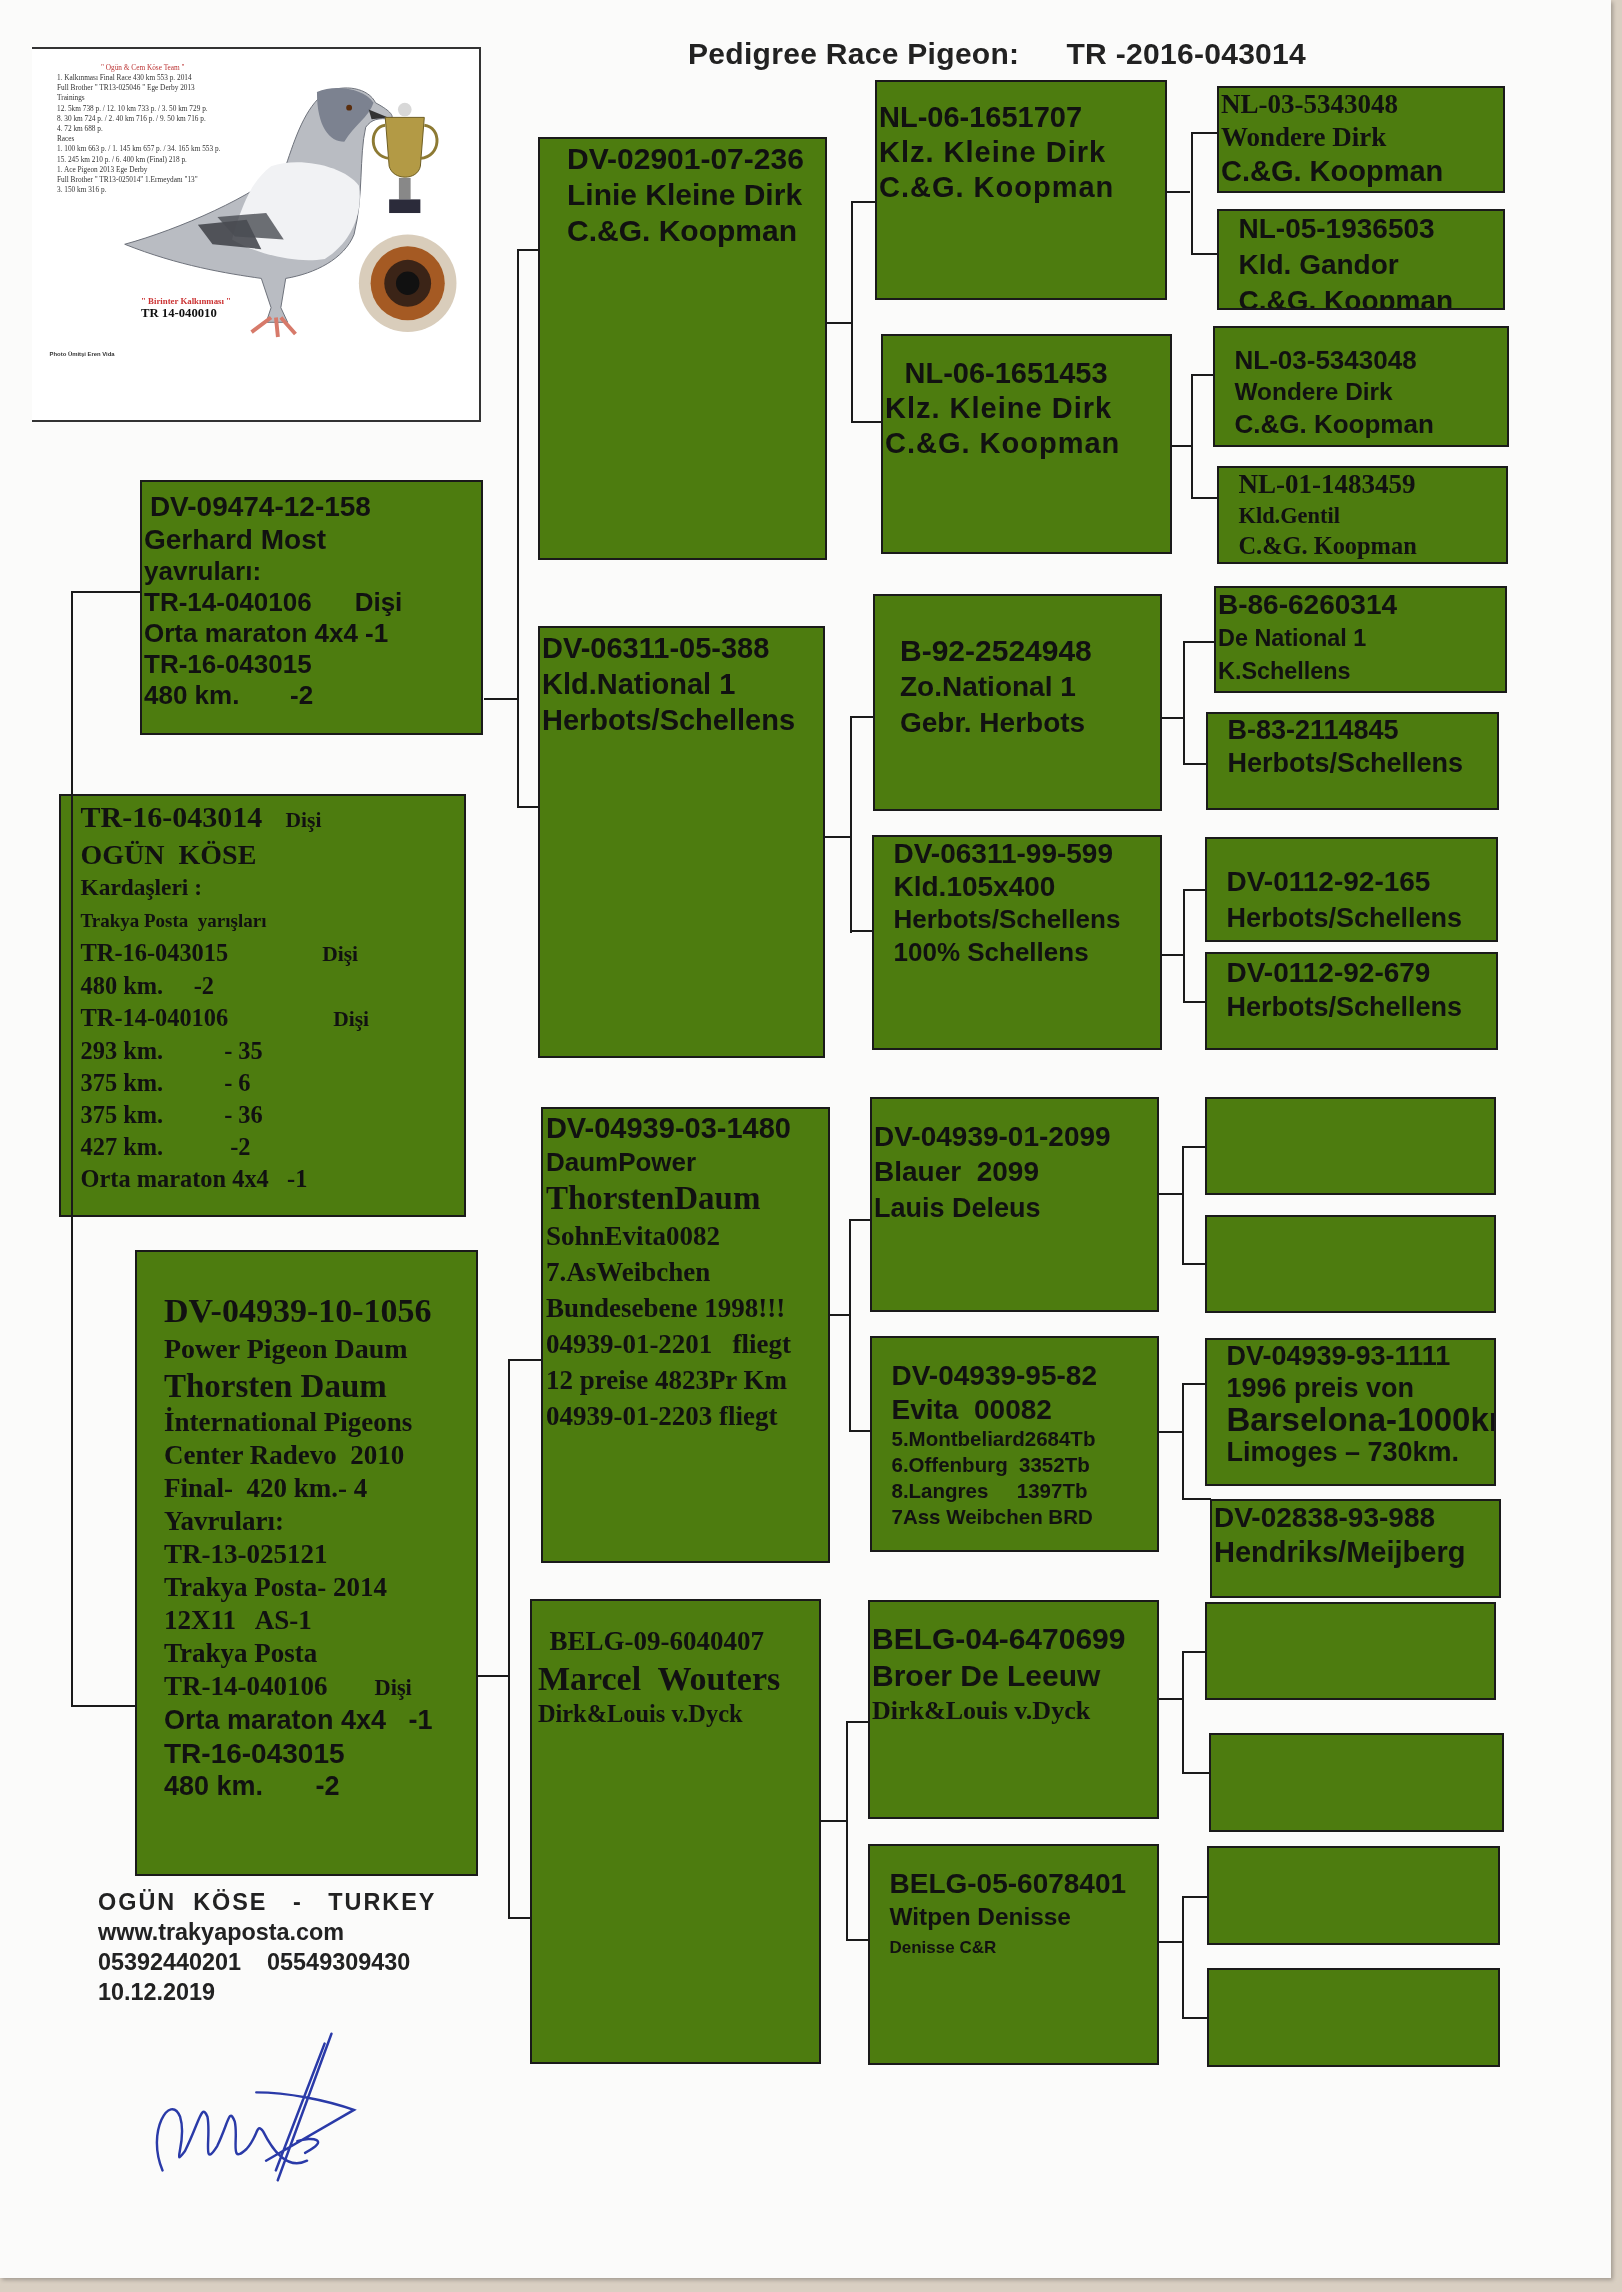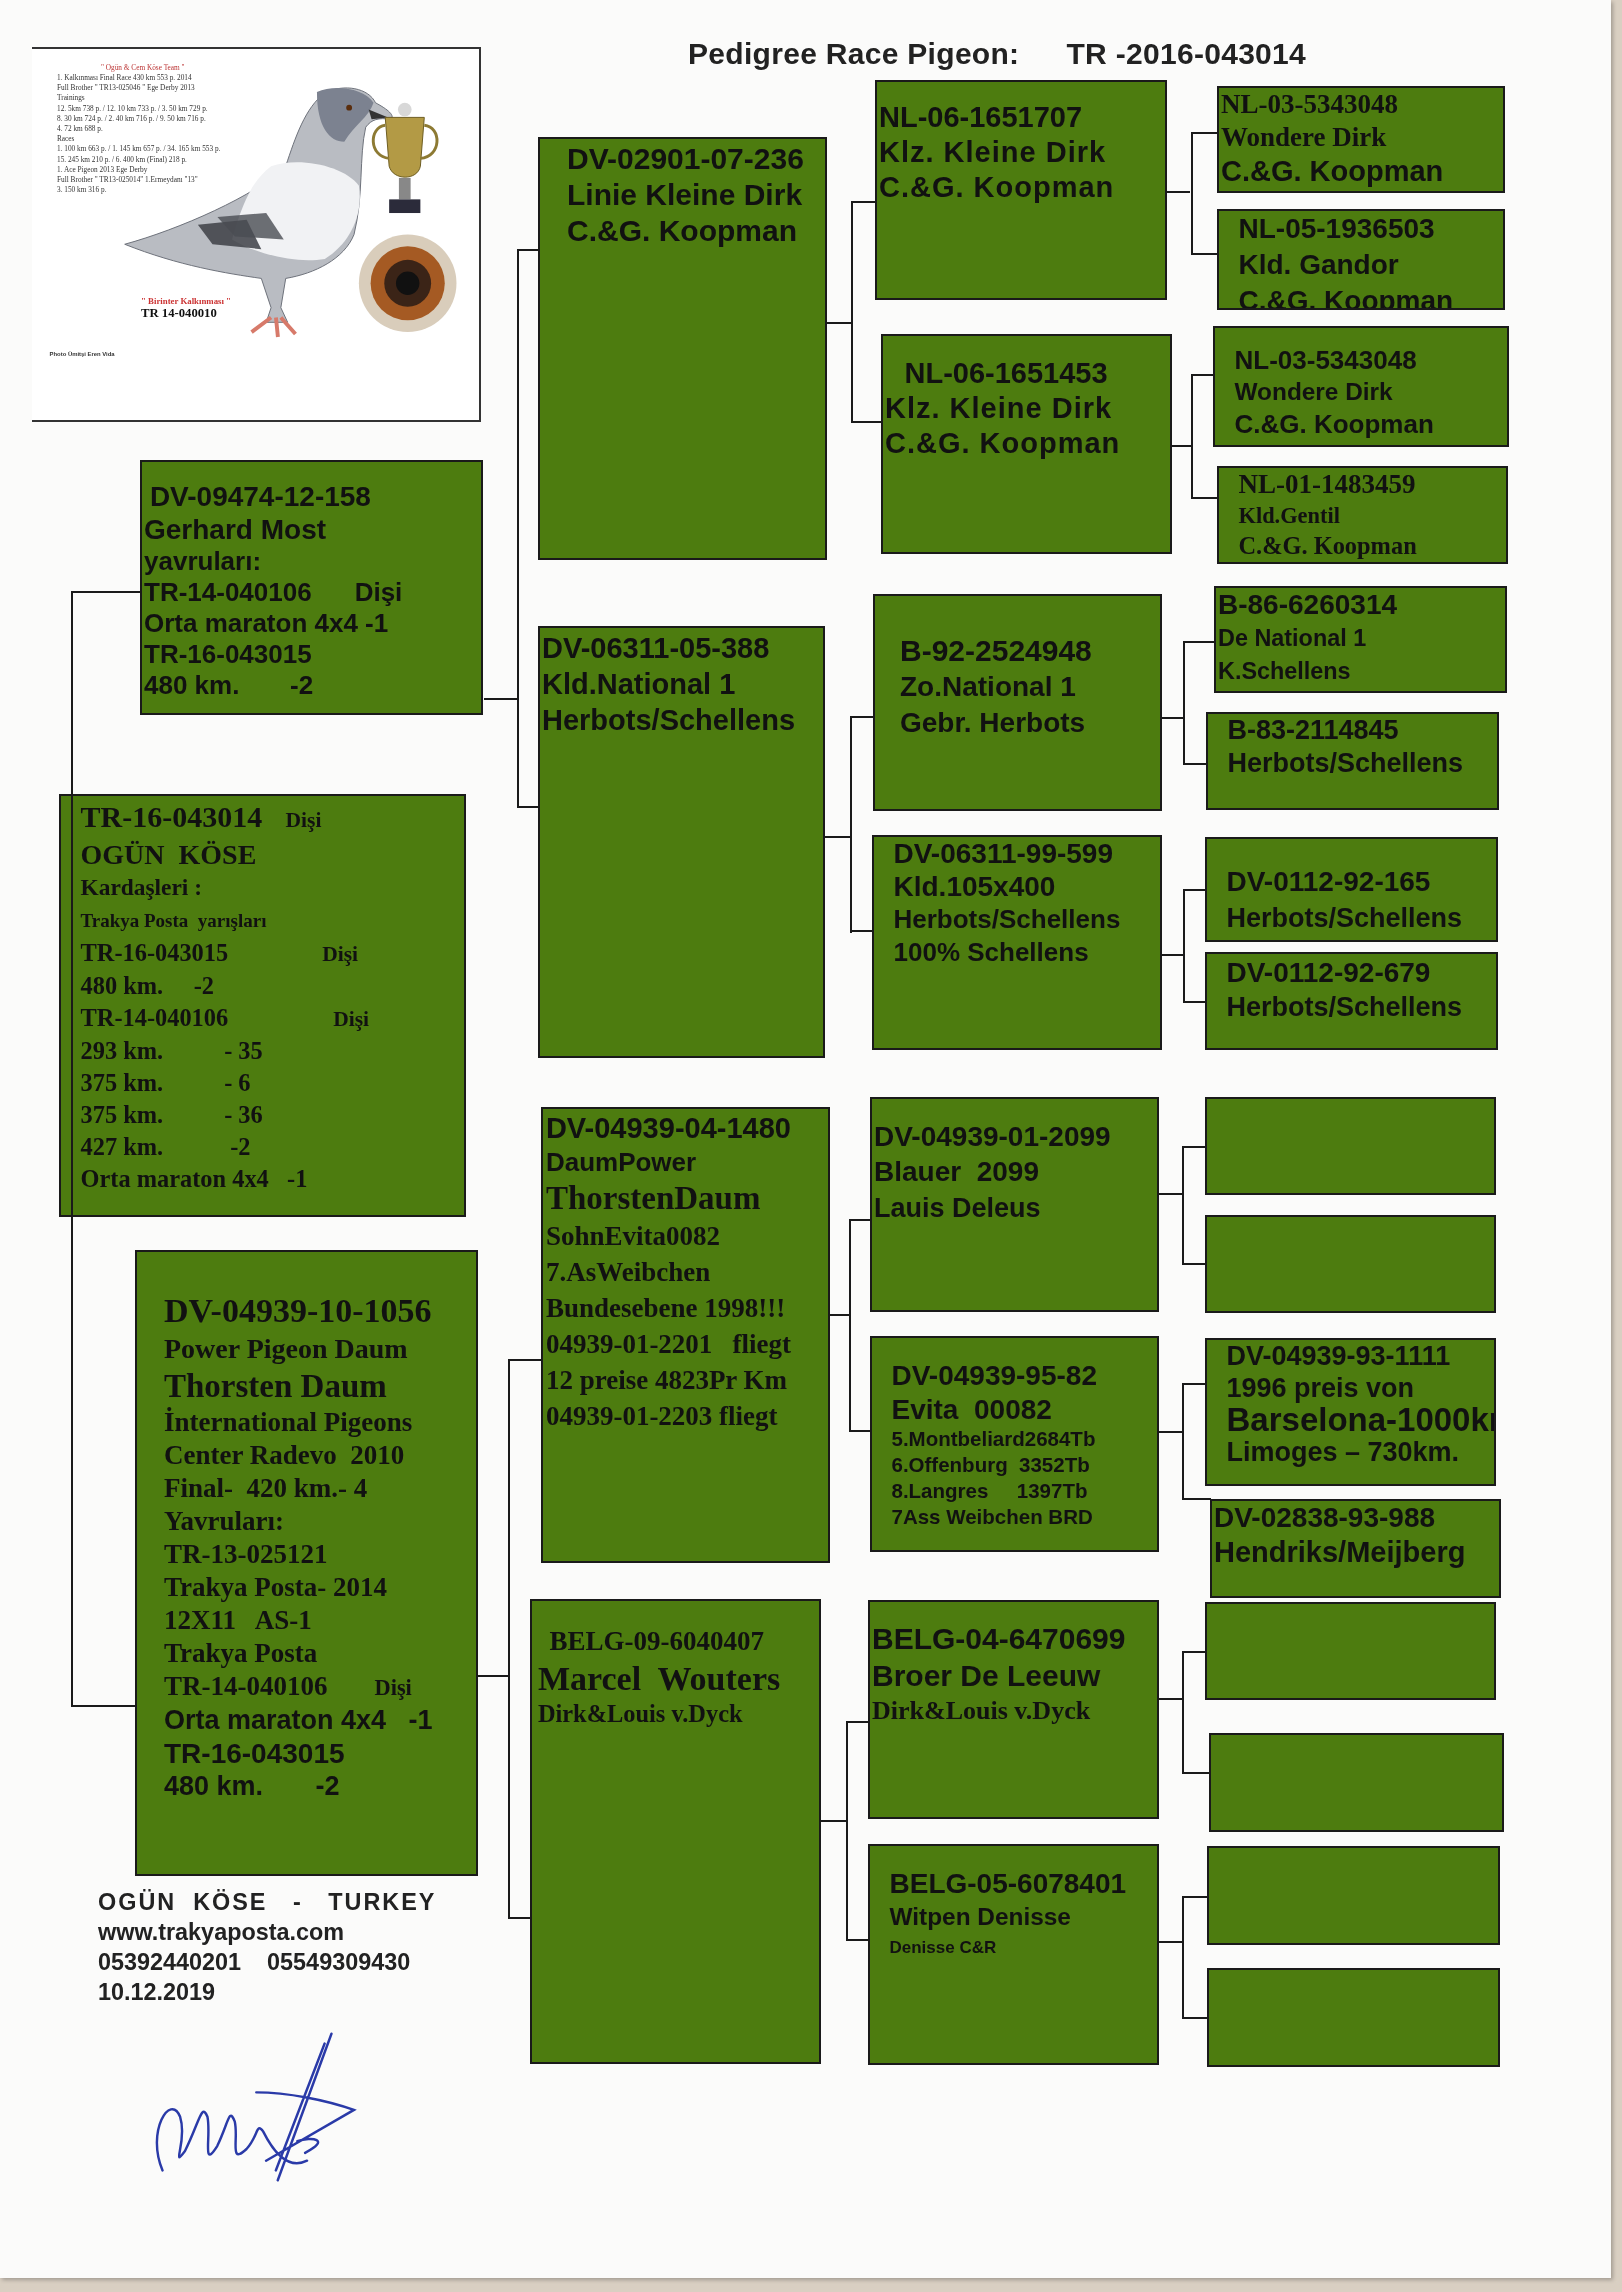--- a/index.html
+++ b/index.html
@@ -89,21 +89,21 @@
         <circle cx="385" cy="240" r="38" fill="#a55a23"></circle>
         <circle cx="385" cy="240" r="24" fill="#3b2417"></circle>
         <circle cx="385" cy="240" r="12" fill="#111"></circle>
       </g>
     </svg>
     <div class="caption">" Birinter Kalkınması "</div>
     <div class="ring">TR 14-040010</div>
     <div class="credit">Photo Ümitşi Eren Vida</div>
   </div>
 
-  <div class="box sans" style="left:140px;top:460px;width:343px;height:255px;padding:18px 0 0 2px;">
+  <div class="box sans" style="left:140px;top:480px;width:343px;height:255px;padding:8px 0 0 2px;">
     <span class="line" style="font-size:28px;line-height:33px;margin-left:5.9px;">DV-09474-12-158</span>
     <span class="line" style="font-size:28px;line-height:33px;">Gerhard Most</span>
     <span class="line" style="font-size:26px;line-height:31px;">yavruları:</span>
     <span class="line" style="font-size:26px;line-height:31px;"><span>TR-14-040106</span><span style="margin-left:43px">Dişi</span></span>
     <span class="line" style="font-size:26px;line-height:31px;">Orta maraton 4x4   -1</span>
     <span class="line" style="font-size:26px;line-height:31px;">TR-16-043015</span>
     <span class="line" style="font-size:26px;line-height:31px;white-space:pre;">480 km.       -2</span>
   </div>
 
   <div class="box serif" style="left:59px;top:794px;width:407px;height:423px;padding:2.9px 0 0 19.5px;">
@@ -143,21 +143,21 @@
     <span class="line" style="font-size:30px;line-height:36px;">DV-02901-07-236</span>
     <span class="line" style="font-size:30px;line-height:36px;">Linie Kleine Dirk</span>
     <span class="line" style="font-size:30px;line-height:36px;">C.&amp;G. Koopman</span>
   </div>
   <div class="box sans" style="left:538px;top:626px;width:287px;height:432px;padding:2px 0 12px 2px;">
     <span class="line" style="font-size:29px;line-height:36px;">DV-06311-05-388</span>
     <span class="line" style="font-size:29px;line-height:36px;">Kld.National 1</span>
     <span class="line" style="font-size:29px;line-height:36px;">Herbots/Schellens</span>
   </div>
   <div class="box serif" style="left:541px;top:1107px;width:289px;height:456px;padding:2px 0 0 2.9px;">
-    <span class="line sans" style="font-size:29px;line-height:35px;">DV-04939-04-1480</span>
+    <span class="line sans" style="font-size:29px;line-height:35px;">DV-04939-03-1480</span>
     <span class="line sans" style="font-size:26px;line-height:33px;">DaumPower</span>
     <span class="line" style="font-size:33px;line-height:39px;">ThorstenDaum</span>
     <span class="line" style="font-size:27px;line-height:36px;">SohnEvita0082</span>
     <span class="line" style="font-size:27px;line-height:36px;">7.AsWeibchen</span>
     <span class="line" style="font-size:27px;line-height:36px;">Bundesebene 1998!!!</span>
     <span class="line" style="font-size:27px;line-height:36px;white-space:pre;">04939-01-2201   fliegt</span>
     <span class="line" style="font-size:27px;line-height:36px;">12 preise 4823Pr Km</span>
     <span class="line" style="font-size:27px;line-height:36px;">04939-01-2203 fliegt</span>
   </div>
   <div class="box serif" style="left:530px;top:1599px;width:291px;height:465px;padding:23.4px 0 0 5.9px;">

